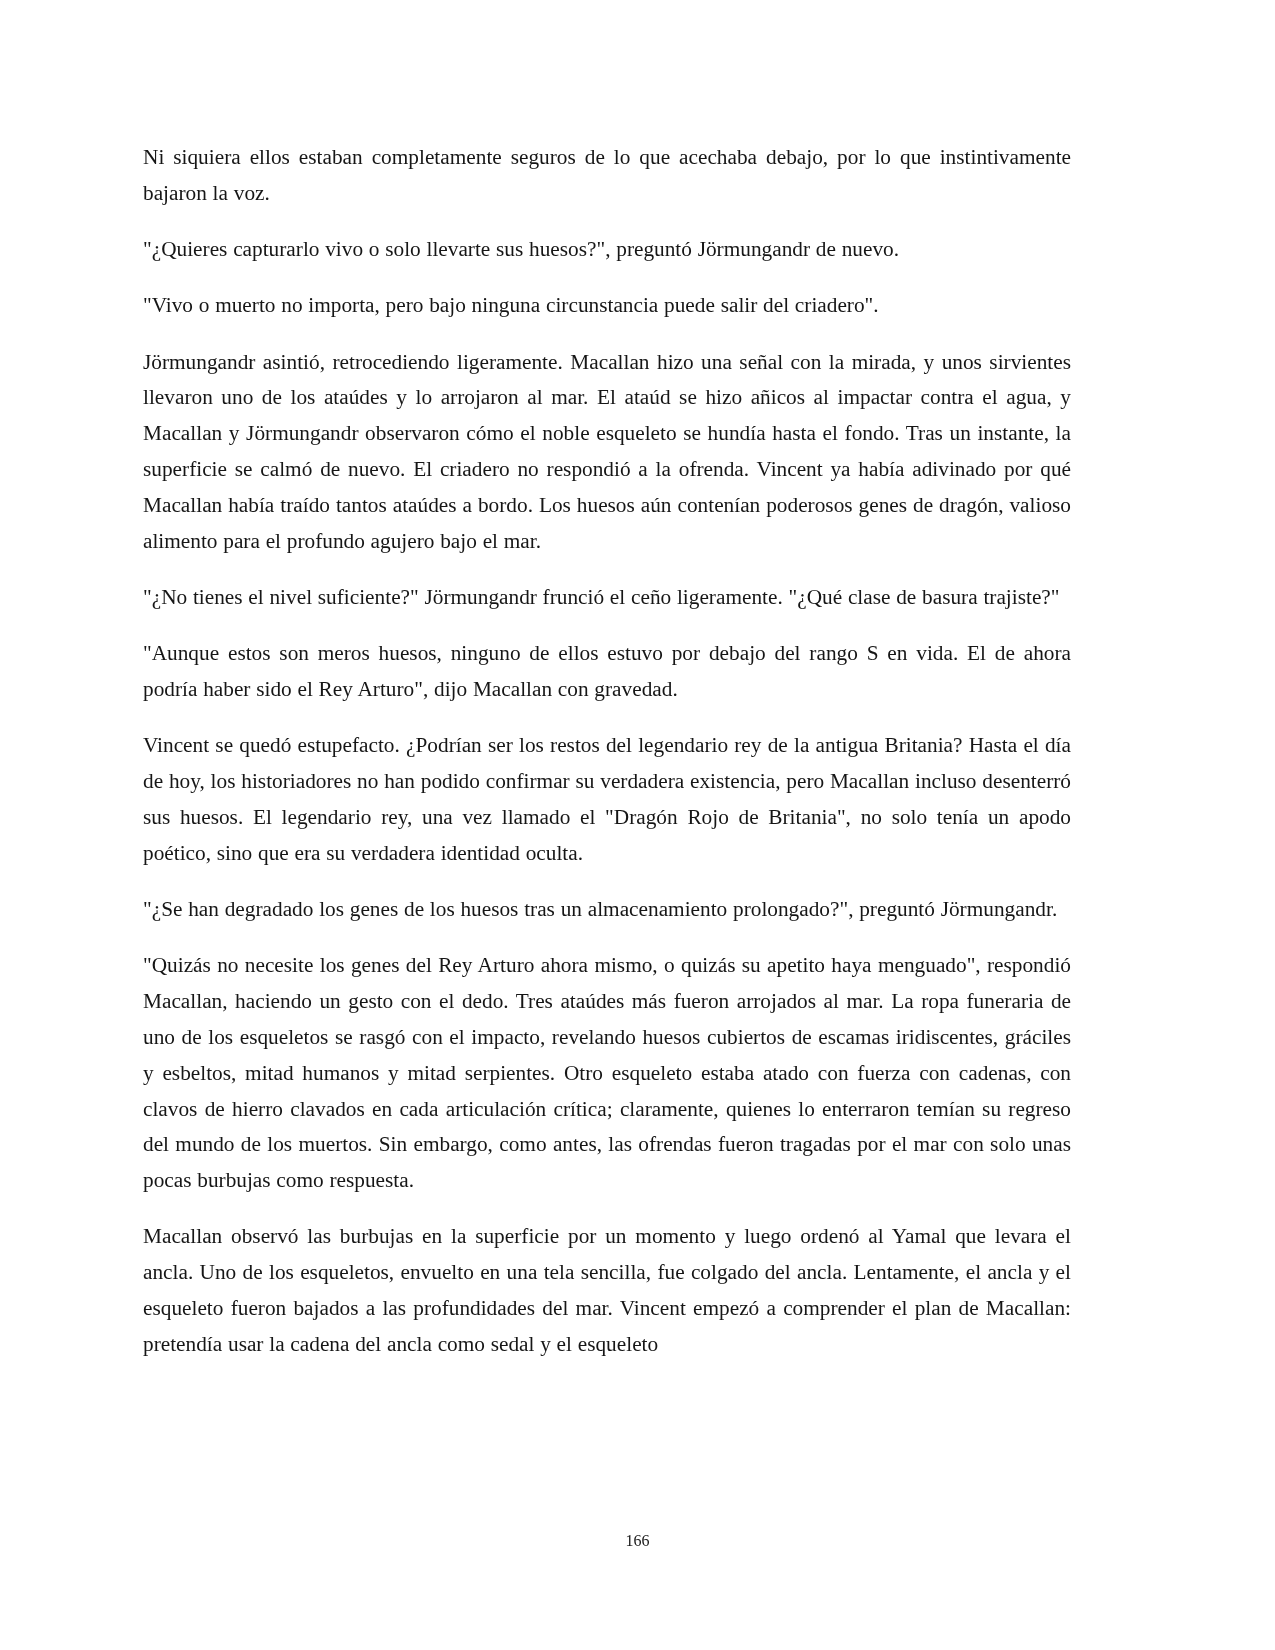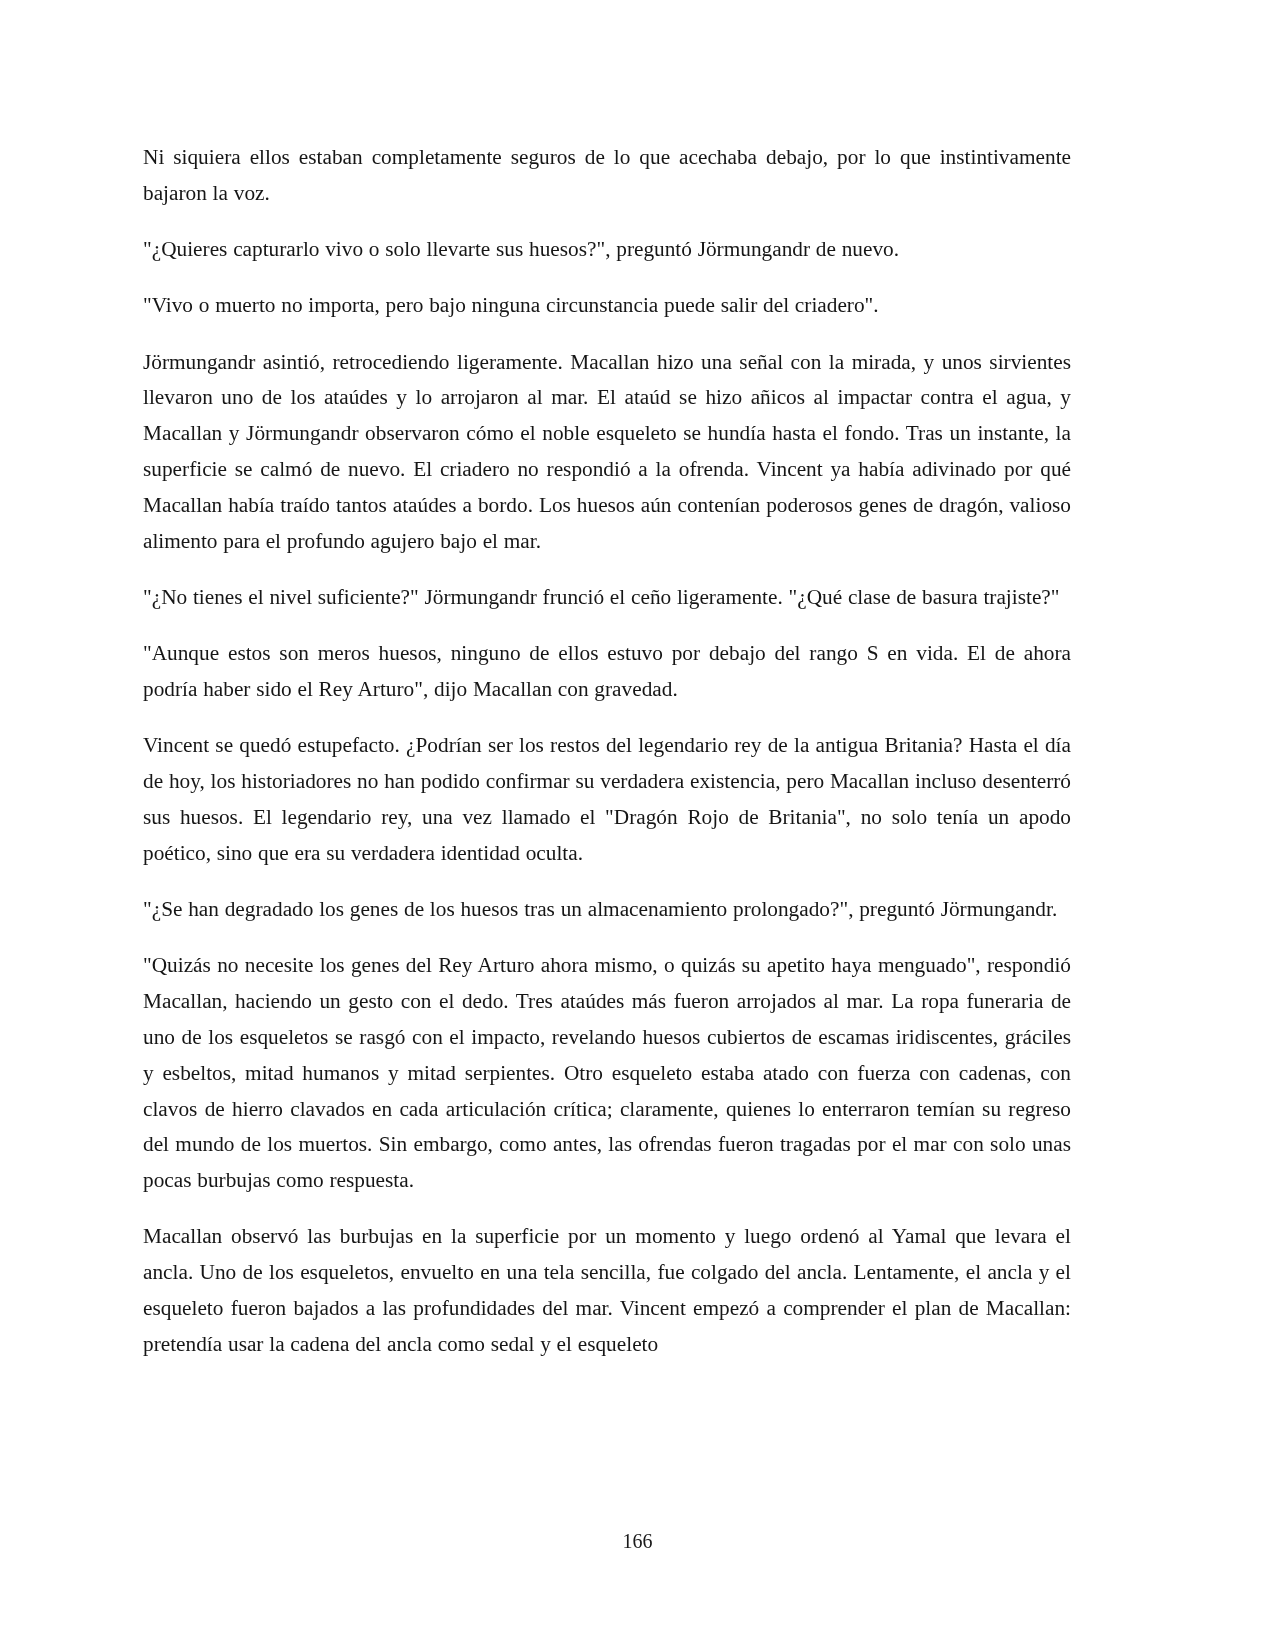--- a/index.html
+++ b/index.html
@@ -42,21 +42,21 @@
   }
   .para:last-child {
     margin-bottom: 17px;
   }
   .page-number {
     position: absolute;
     left: 0;
     top: 1528px;
     width: 1275px;
     text-align: center;
-    font-size: 20px;
+    font-size: 16px;
     line-height: 26px;
     color: #1a1a1a;
     font-family: "Liberation Serif", "DejaVu Serif", serif;
   }
 </style>
 </head>
 <body>
 
 <div class="page">
 

